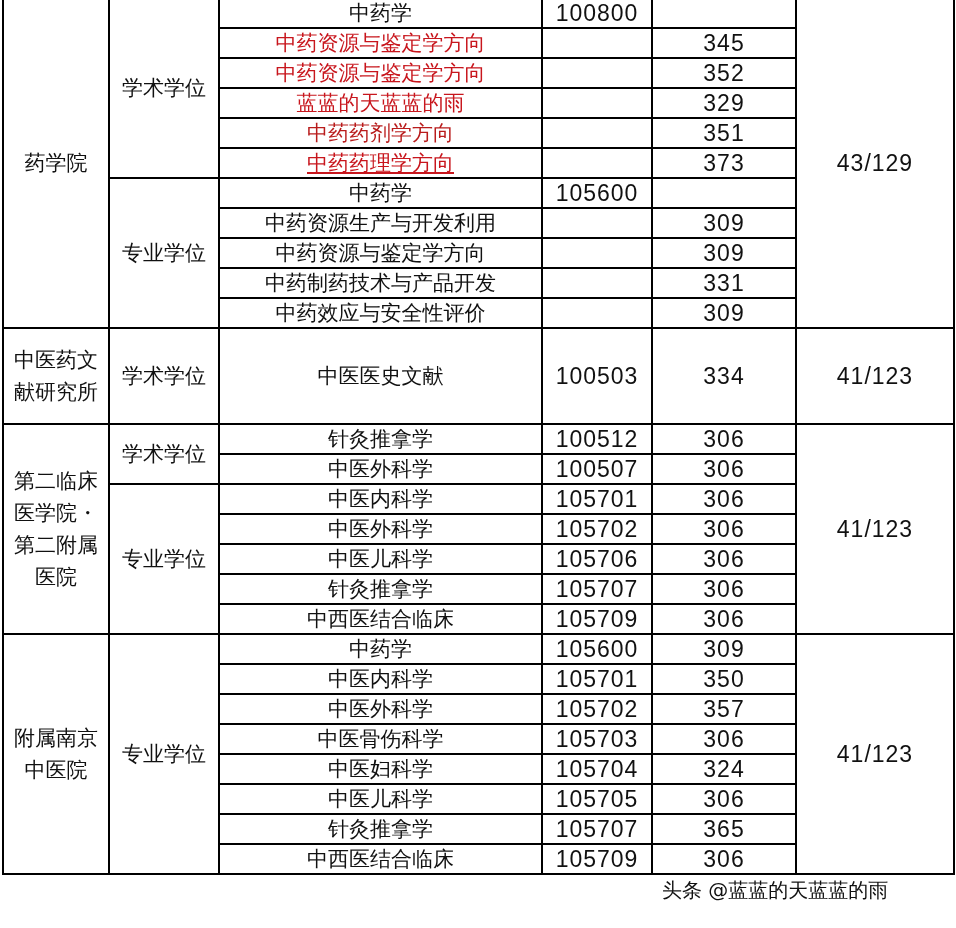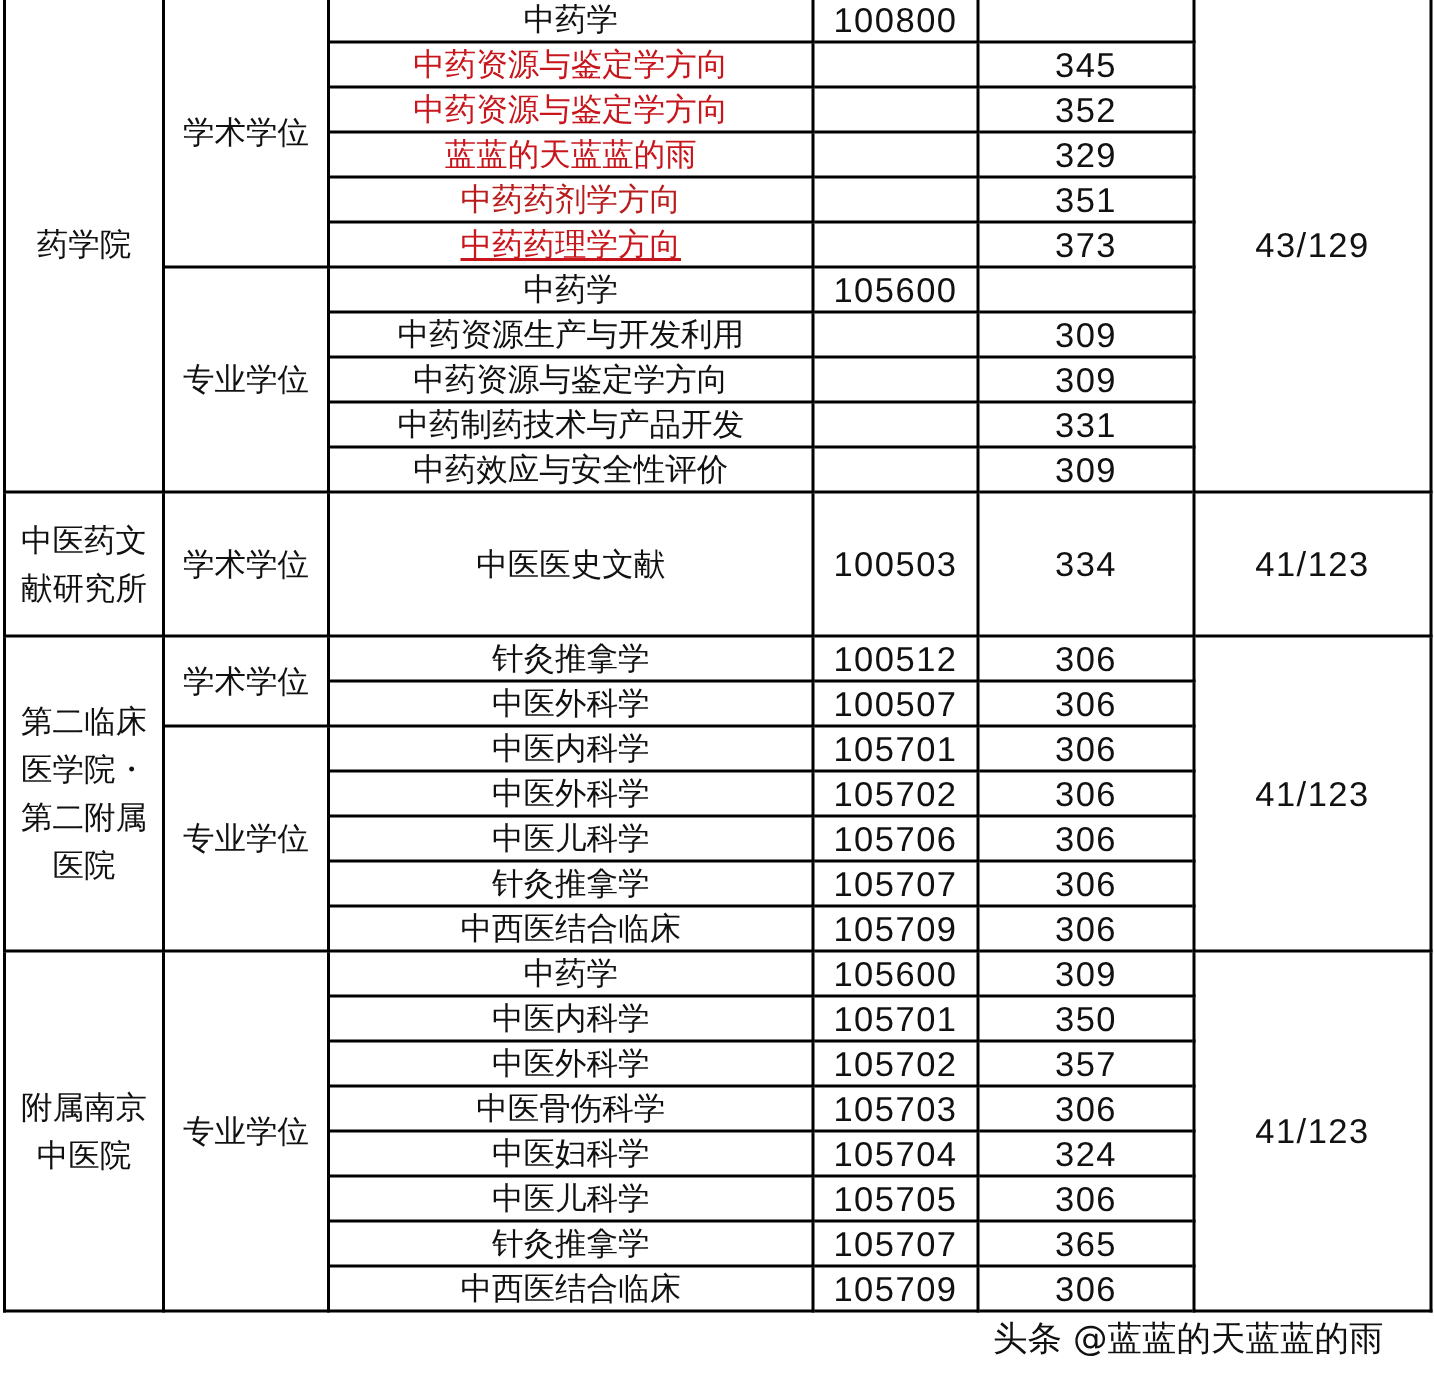--- a/index.html
+++ b/index.html
@@ -47,21 +47,21 @@
     #sheet td.red {
       color: #c8161d;
     }
     #sheet td.tall {
       height: 94px;
     }
     .watermark {
       position: absolute;
       left: 662px;
       top: 877px;
-      font-size: 23px;
+      font-size: 20px;
       color: #111111;
       letter-spacing: 0px;
       text-shadow: 0 0 2px #ffffff, 0 0 2px #ffffff, 0 0 3px #ffffff;
       white-space: nowrap;
       pointer-events: none;
     }
   </style>
 </head>
 <body>
 

